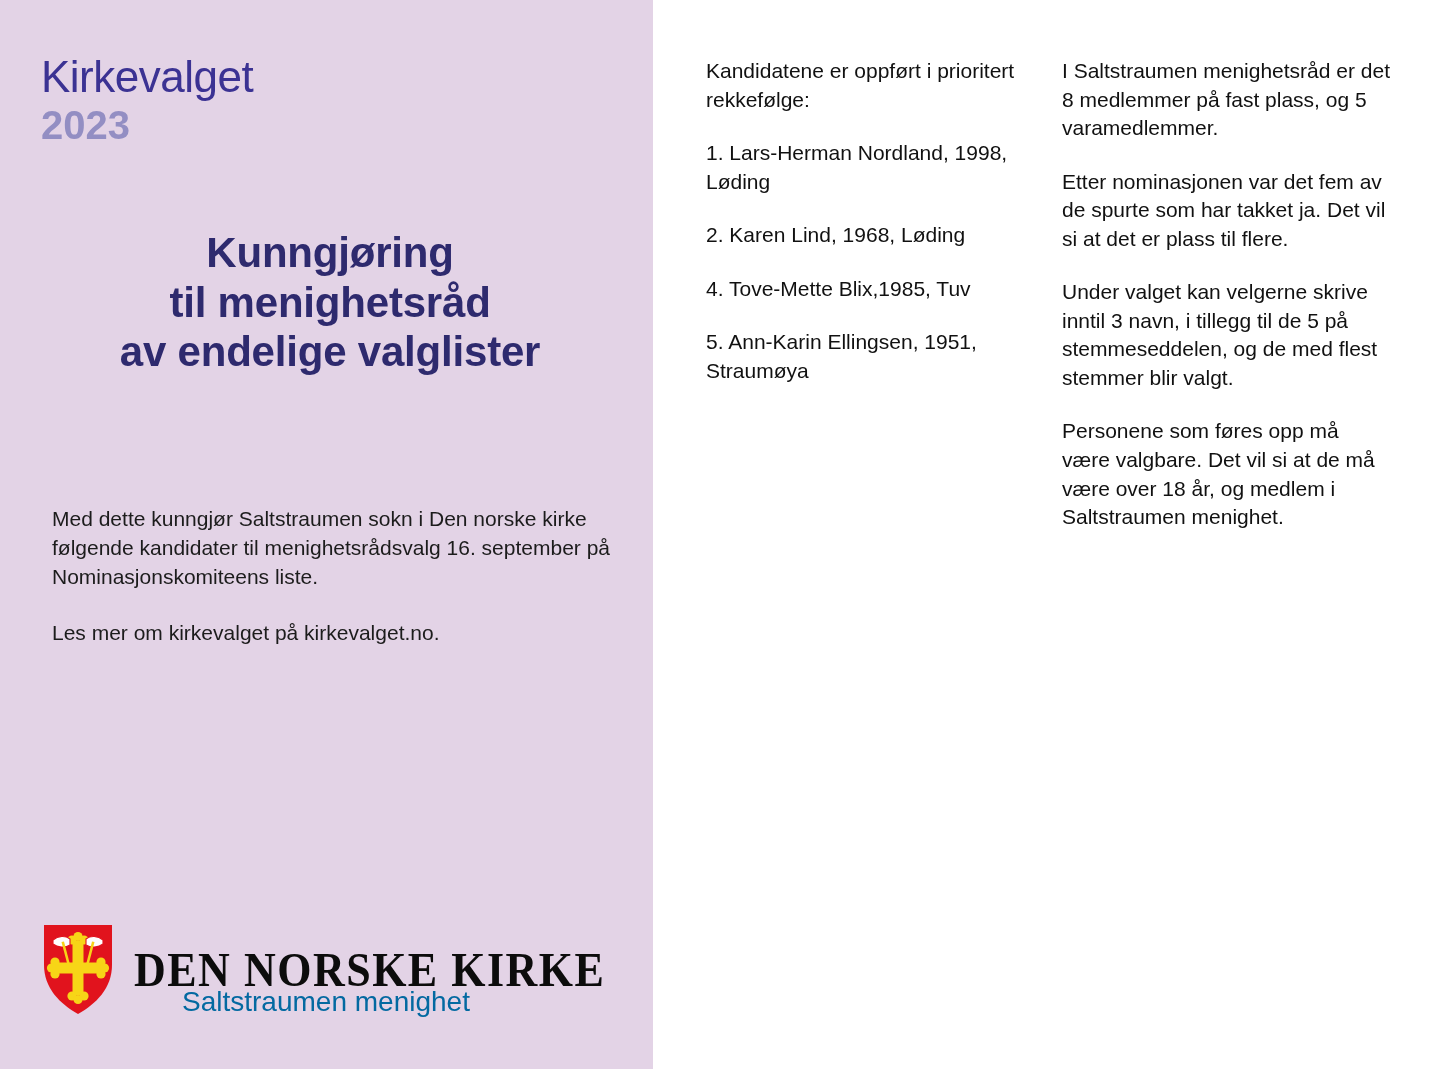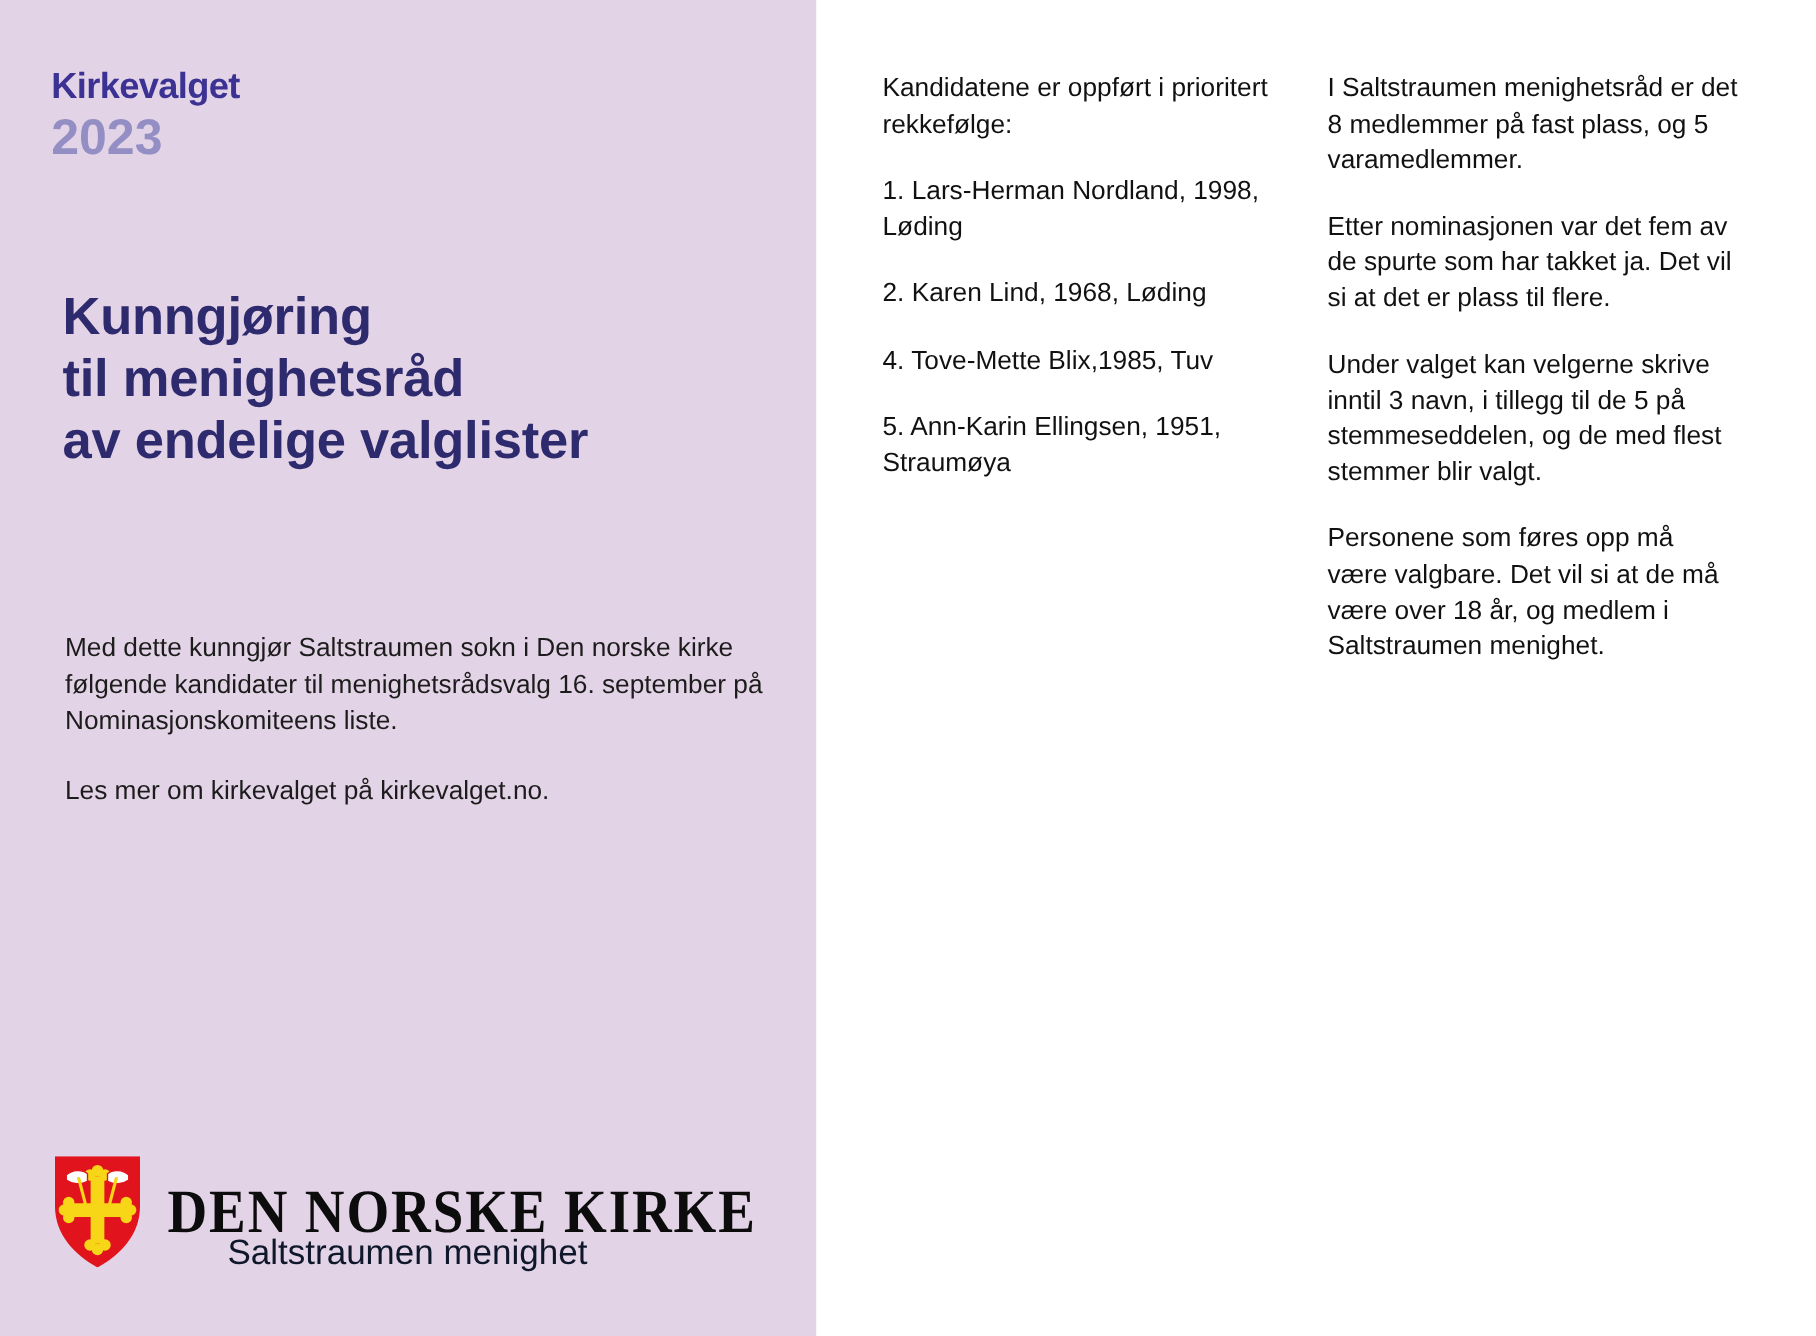--- a/index.html
+++ b/index.html
@@ -28,22 +28,22 @@
     background: #e3d3e6;
   }
   .brand {
     position: absolute;
     left: 41px;
     top: 55px;
     width: 520px;
   }
   .brand-name {
     font-family: "Liberation Sans", sans-serif;
-    font-size: 29px;
-    font-weight: 700;
+    font-size: 44px;
+    font-weight: 400;
     letter-spacing: -0.5px;
     color: #3b3293;
     line-height: 1.0;
     margin: 0;
   }
   .brand-year {
     font-family: "Liberation Sans", sans-serif;
     font-size: 40px;
     font-weight: 700;
     letter-spacing: 0px;
@@ -57,21 +57,21 @@
     top: 228px;
     width: 560px;
     font-family: "Liberation Sans", sans-serif;
     font-size: 42px;
     font-weight: 700;
     color: #2e2a6e;
     line-height: 1.18;
     letter-spacing: -0.2px;
     margin: 0;
   }
-  .headline .hl-line { display: block; }
+  .headline .hl-line { display: block; text-align: center; }
   .intro {
     position: absolute;
     left: 52px;
     top: 505px;
     width: 560px;
     font-family: "Liberation Sans", sans-serif;
     font-size: 21px;
     color: #1c1c1c;
     line-height: 1.38;
   }
@@ -106,21 +106,21 @@
     transform: scaleY(1.12);
     transform-origin: left center;
   }
   .logo-sub {
     position: absolute;
     left: 138px;
     top: 63px;
     font-family: "Liberation Sans", sans-serif;
     font-size: 28px;
     font-weight: 400;
-    color: #0f172a;
+    color: #0369a1;
     line-height: 1;
     white-space: nowrap;
   }
   
   .col {
     position: absolute;
     font-family: "Liberation Sans", sans-serif;
     font-size: 21px;
     color: #111111;
     line-height: 1.36;

